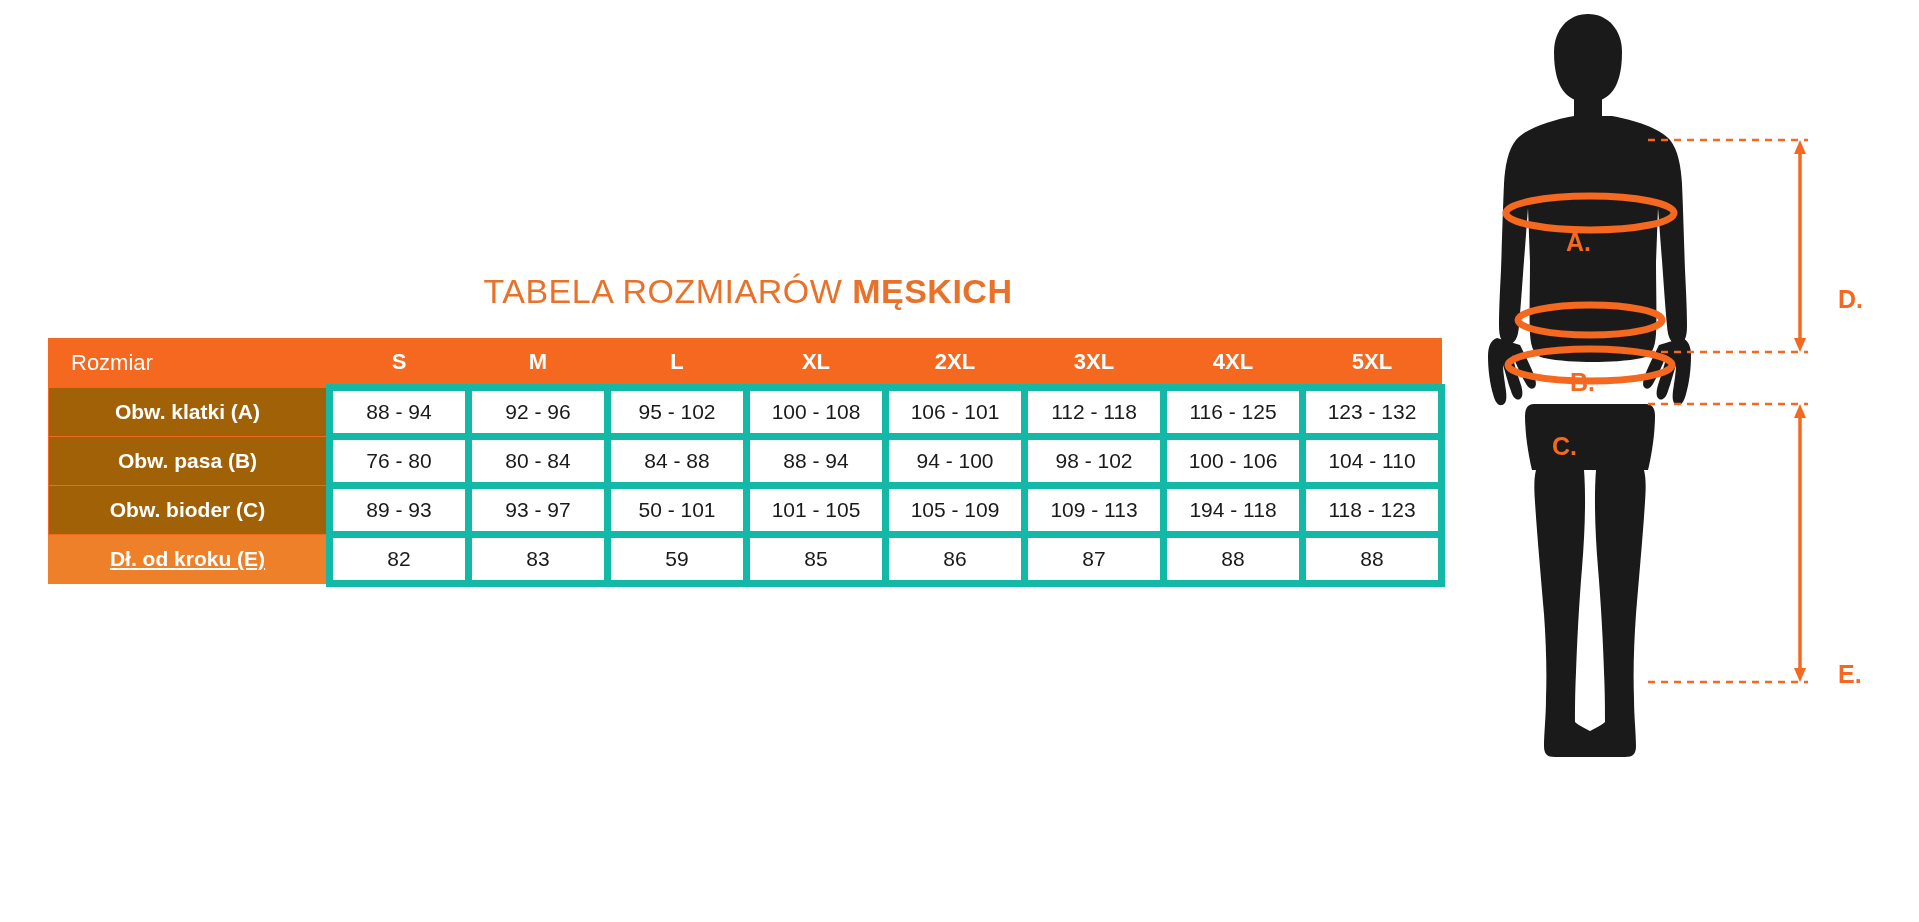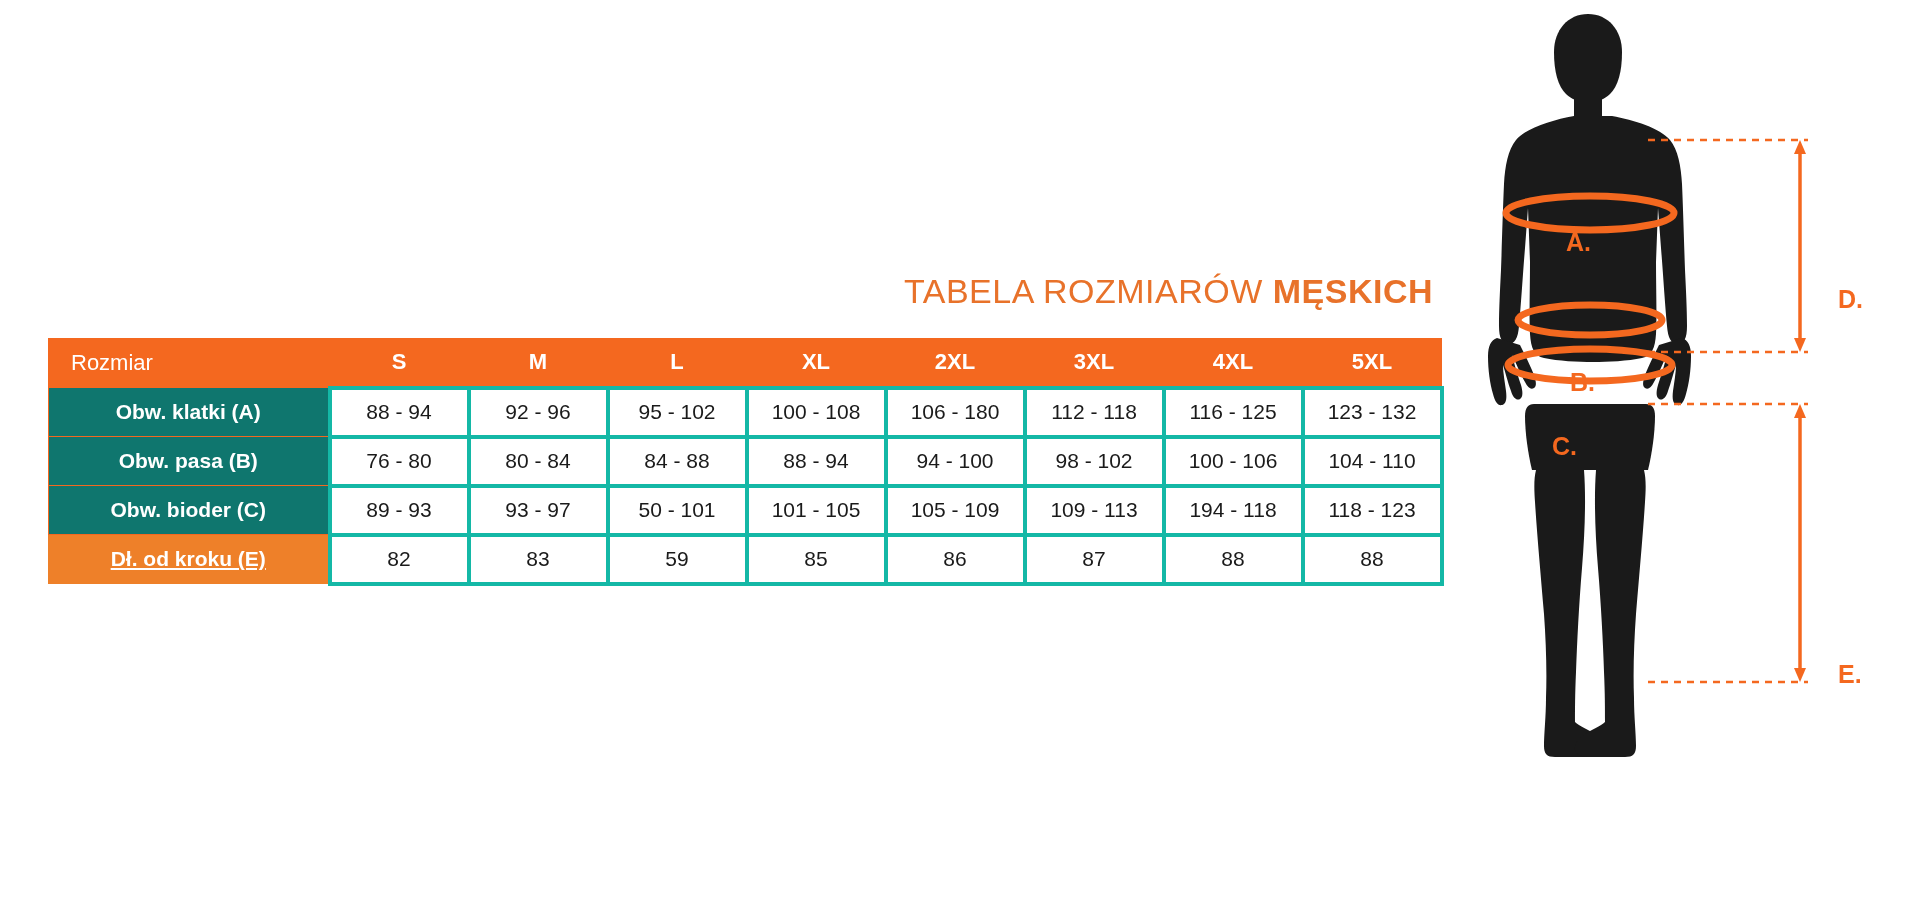--- a/index.html
+++ b/index.html
@@ -17,24 +17,24 @@
   #root {
     position: absolute;
     left: 0; top: 0;
     width: 1919px;
     height: 922px;
   }
 
   
   .title {
     position: absolute;
-    left: 33px;
+    left: 48px;
     top: 272px;
     width: 1400px;
-    text-align: right;
+    text-align: center;
     font-size: 34px;
     letter-spacing: 0.5px;
     color: #e8722a;
     white-space: nowrap;
   }
   .title .t-bold {
     font-weight: bold;
     color: #e8722a;
   }
 
@@ -75,41 +75,41 @@
     font-size: 22px;
   }
   tr.head th.head-size {
     font-weight: bold;
     border-left: 1px solid #ffffff;
     font-size: 22px;
   }
 
   
   td.rowlabel {
-    background: #0f766e;
+    background: #a16207;
     color: #ffffff;
     font-weight: bold;
     text-align: left;
     padding-left: 22px;
     border: 1px solid #f4681f;
     border-top: 1px solid #ffffff;
     font-size: 22px;
   }
   tr.r-last td.rowlabel {
     background: #ee8029;
     border-color: #ee8029;
     border-top: 1px solid #ffffff;
     text-decoration: underline;
   }
 
   
   td.val {
     background: #ffffff;
     color: #1a1a1a;
-    border: 4px solid #14b8a6;
+    border: 7px solid #14b8a6;
     font-size: 21px;
   }
 
   
   .figure {
     position: absolute;
     left: 1470px;
     top: 0px;
     width: 449px;
     height: 922px;
@@ -163,21 +163,21 @@
           <th class="head-size">5XL</th>
         </tr>
       </thead>
       <tbody>
         <tr class="r-0">
           <td class="rowlabel">Obw. klatki (A)</td>
           <td class="val">88 - 94</td>
           <td class="val">92 - 96</td>
           <td class="val">95 - 102</td>
           <td class="val">100 - 108</td>
-          <td class="val">106 - 180</td>
+          <td class="val">106 - 101</td>
           <td class="val">112 - 118</td>
           <td class="val">116 - 125</td>
           <td class="val">123 - 132</td>
         </tr>
         <tr class="r-1">
           <td class="rowlabel">Obw. pasa (B)</td>
           <td class="val">76 - 80</td>
           <td class="val">80 - 84</td>
           <td class="val">84 - 88</td>
           <td class="val">88 - 94</td>

